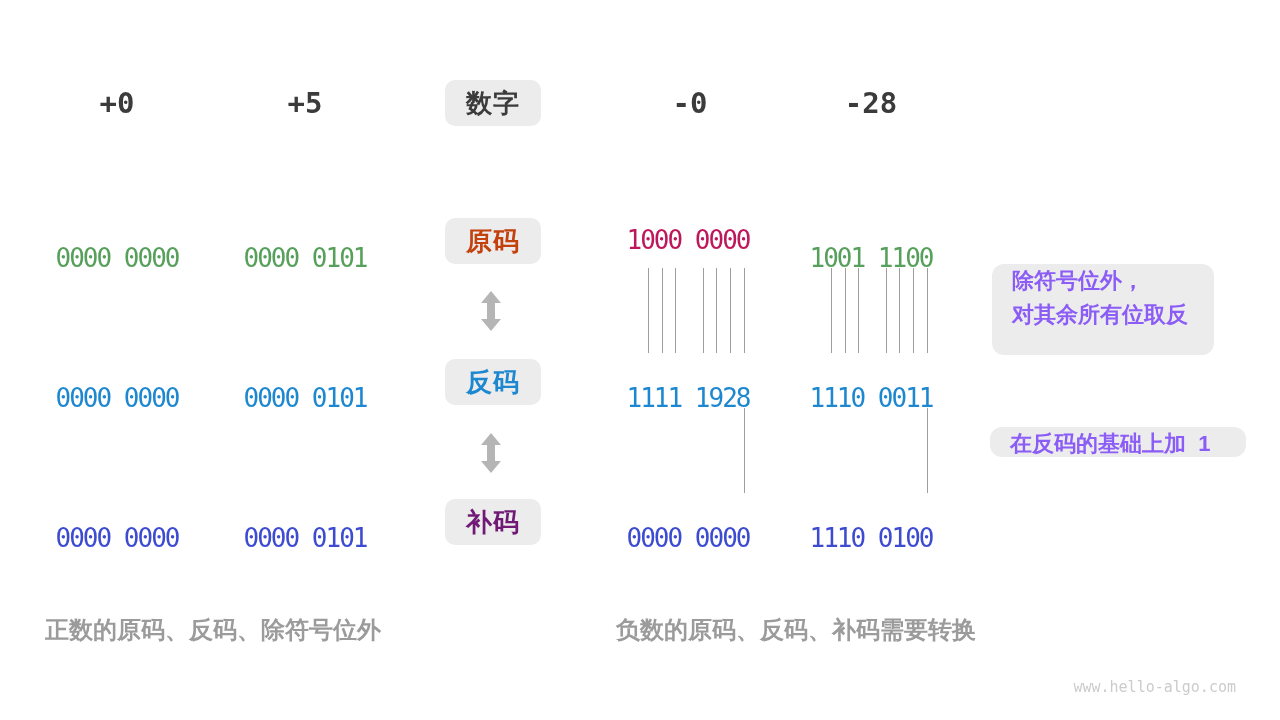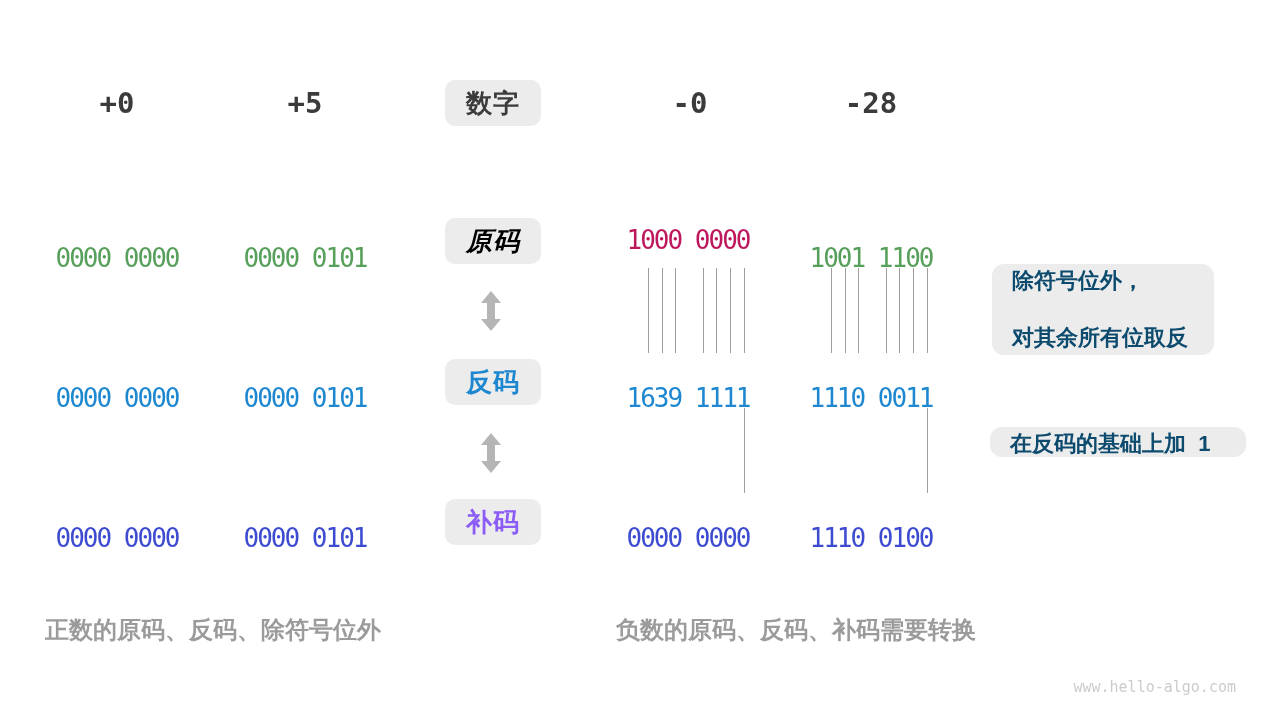--- a/index.html
+++ b/index.html
@@ -50,27 +50,27 @@
   .tick {
     position: absolute;
     width: 1px;
     background: #9E9E9E;
   }
   
   .note {
     position: absolute;
     background: #ECECEC;
     border-radius: 12px;
-    color: #0c4a6e;
+    color: #8b5cf6;
     font-weight: bold;
     font-size: 22px;
     line-height: 34px;
     display: flex;
     flex-direction: column;
-    justify-content: space-between;
+    justify-content: flex-start;
     padding: 0 20px;
     box-sizing: border-box;
     white-space: pre;
   }
   
   .caption {
     position: absolute;
     transform: translate(-50%, -50%);
     color: #9B9B9B;
     font-weight: bold;
@@ -101,21 +101,21 @@
   <div class="num" style="left:305px; top:103px;">+5</div>
   <div class="badge" style="top:80px; color:#3B3B3B;">
     <span>数字</span>
   </div>
   <div class="num" style="left:690px; top:103px;">-0</div>
   <div class="num" style="left:871px; top:103px;">-28</div>
 
   <div class="bin" style="left: 117px; top: 242px; color: rgb(87, 160, 92);">0000 0000</div>
   <div class="bin" style="left: 305px; top: 242px; color: rgb(87, 160, 92);">0000 0101</div>
   <div class="badge" style="top:218px;">
-    <span style="color: #000000; font-style: italic;">原码</span>
+    <span style="color: #c2410c;">原码</span>
   </div>
   <div class="bin" style="left: 688px; top: 224px; color: #be185d;">1000 0000</div>
   <div class="bin" style="left: 871px; top: 242px; color: rgb(87, 160, 92);">1001 1100</div>
 
   <div>
     <div class="tick" style="left:648px; top:268px; height:85px;"></div>
     <div class="tick" style="left:662px; top:268px; height:85px;"></div>
     <div class="tick" style="left:675px; top:268px; height:85px;"></div>
     <div class="tick" style="left:703px; top:268px; height:85px;"></div>
     <div class="tick" style="left:716px; top:268px; height:85px;"></div>
@@ -139,38 +139,38 @@
   <div class="note" style="left:992px; top:264px; width:222px; height:91px;">
     <div>除符号位外，</div>
     <div>对其余所有位取反</div>
   </div>
 
   <div class="bin" style="left: 117px; top: 382px; color: rgb(29, 135, 208);">0000 0000</div>
   <div class="bin" style="left: 305px; top: 382px; color: rgb(29, 135, 208);">0000 0101</div>
   <div class="badge" style="top:359px;">
     <span style="color: rgb(29, 135, 208);">反码</span>
   </div>
-  <div class="bin" style="left: 688px; top: 382px; color: rgb(29, 135, 208);">1639 1111</div>
+  <div class="bin" style="left: 688px; top: 382px; color: rgb(29, 135, 208);">1111 1928</div>
   <div class="bin" style="left: 871px; top: 382px; color: rgb(29, 135, 208);">1110 0011</div>
 
   <div class="tick" style="left:744px; top:408px; height:85px;"></div>
   <div class="tick" style="left:927px; top:408px; height:85px;"></div>
 
   <svg class="arrow" style="top:433px;" viewBox="0 0 22 40">
     <path d="M11 0 L21 12 L15 12 L15 28 L21 28 L11 40 L1 28 L7 28 L7 12 L1 12 Z" fill="#B5B5B5"></path>
   </svg>
 
   <div class="note" style="left:990px; top:427px; width:256px; height:30px;">
     <div>在反码的基础上加  1</div>
   </div>
 
   <div class="bin" style="left: 117px; top: 522px; color: rgb(61, 75, 208);">0000 0000</div>
   <div class="bin" style="left: 305px; top: 522px; color: rgb(61, 75, 208);">0000 0101</div>
   <div class="badge" style="top:499px;">
-    <span style="color: #8b5cf6;">补码</span>
+    <span style="color: #701a75;">补码</span>
   </div>
   <div class="bin" style="left: 688px; top: 522px; color: rgb(61, 75, 208);">0000 0000</div>
   <div class="bin" style="left: 871px; top: 522px; color: rgb(61, 75, 208);">1110 0100</div>
 
   <div class="caption" style="left:213px; top:630px;">正数的原码、反码、除符号位外</div>
   <div class="caption" style="left:796px; top:630px;">负数的原码、反码、补码需要转换</div>
 
   <div class="watermark">www.hello-algo.com</div>
 
 </div>

